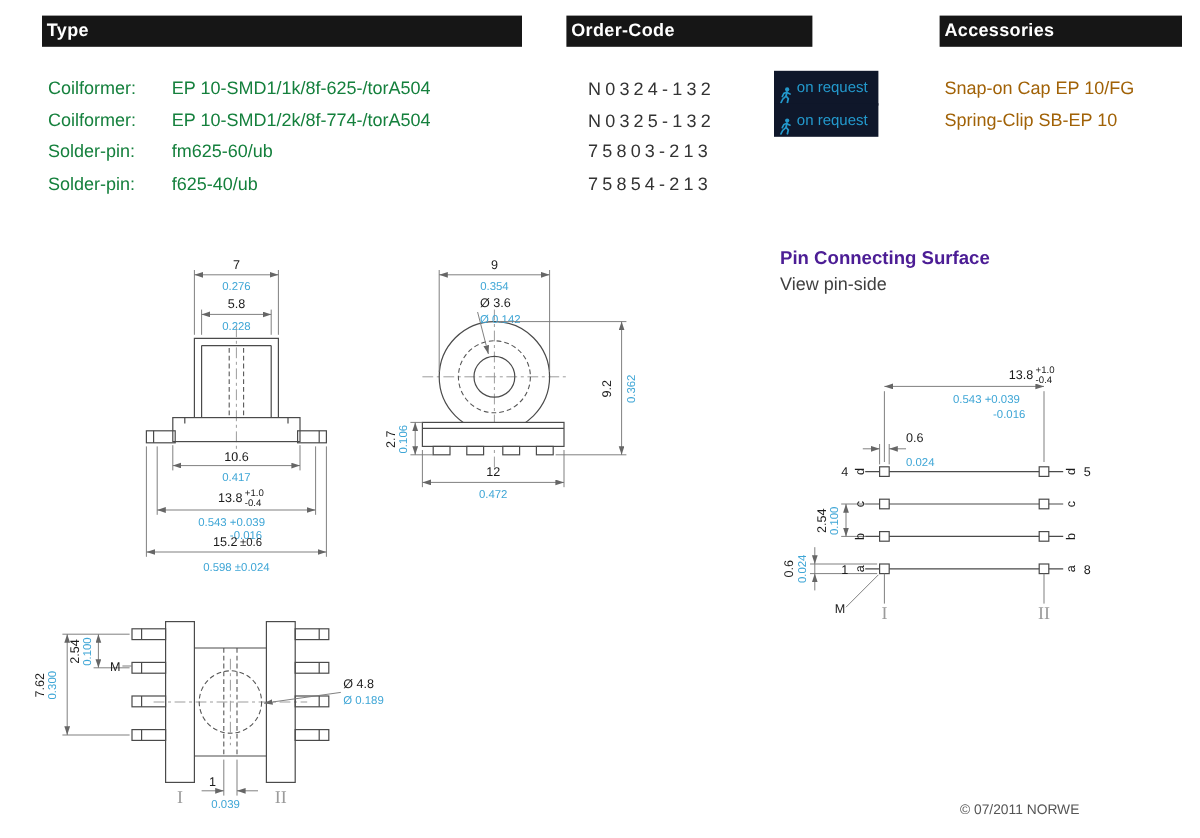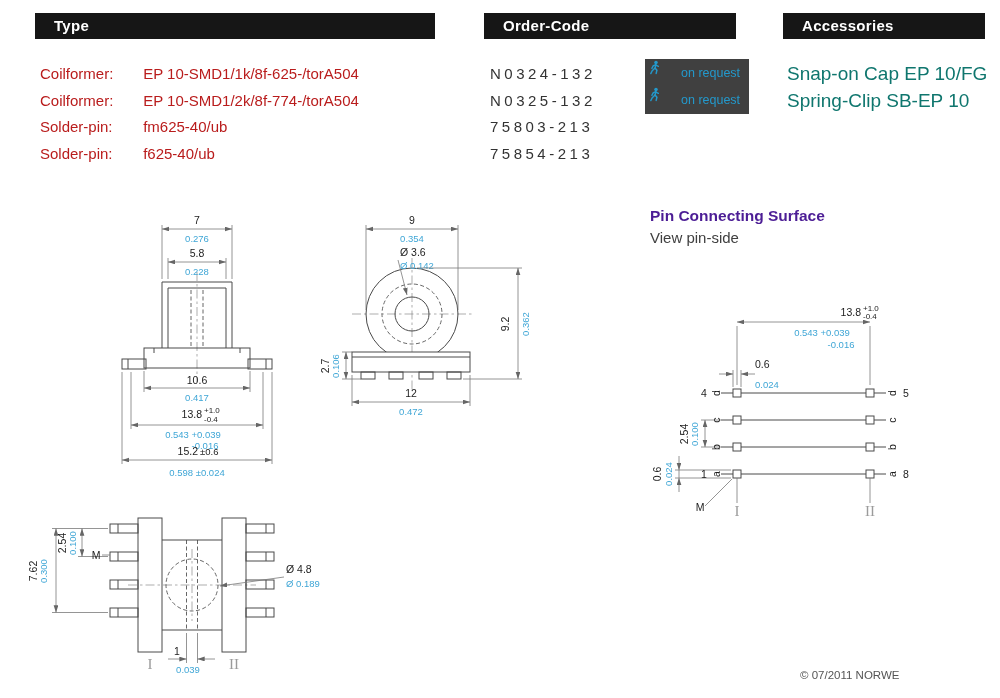--- a/index.html
+++ b/index.html
@@ -1,29 +1,29 @@
 <!DOCTYPE html>
 <html><head>
 <meta charset="utf-8">
 <style>
   *{margin:0;padding:0;box-sizing:border-box}
   html,body{width:1000px;height:698px;background:#fff;font-family:"Liberation Sans",sans-serif}
   .page{position:absolute;left:0;top:0;width:1000px;height:698px;background:#fff;overflow:hidden}
-  .bar{position:absolute;top:13px;height:26px;background:#161616;color:#fff;font-size:15px;font-weight:bold;line-height:26px;padding-left:19px;letter-spacing:.3px}
+  .bar{position:absolute;top:13px;height:26px;background:#161616;color:#fff;font-size:15px;font-weight:bold;line-height:26px;padding-left:4px;letter-spacing:.3px}
   .bar-type{left:35px;width:400px}
-  .bar-order{left:484px;width:252px}
+  .bar-order{left:472px;width:205px}
   .bar-acc{left:783px;width:202px}
-  .type-rows{position:absolute;left:40px;top:61px;font-size:15px;color:#b91c1c}
+  .type-rows{position:absolute;left:40px;top:61px;font-size:15px;color:#15803d}
   .trow{height:26.5px;line-height:26.5px;white-space:nowrap}
   .tlabel{display:inline-block;width:99px}
   .order-rows{position:absolute;left:490px;top:61px;font-size:15px;color:#333}
   .orow{height:26.5px;line-height:26.5px;white-space:nowrap}
   .code{display:inline-block;width:155px;letter-spacing:3.5px}
-  .badge{display:inline-flex;align-items:flex-start;gap:20px;background:#404040;color:#2399CC;font-size:12.5px;padding:1px 9px 1px 3px;vertical-align:middle;position:relative;top:-2px;cursor:pointer}
-  .acc-rows{position:absolute;left:787px;top:61px;font-size:19px;color:#0f766e}
+  .badge{display:inline-flex;align-items:flex-end;gap:3px;background:#0f172a;color:#2399CC;font-size:12.5px;padding:1px 9px 1px 3px;vertical-align:middle;position:relative;top:-2px;cursor:pointer}
+  .acc-rows{position:absolute;left:787px;top:61px;font-size:15px;color:#a16207}
   .arow{height:26.5px;line-height:26.5px;white-space:nowrap}
   .ps-title{position:absolute;left:650px;top:207px;font-size:15.5px;font-weight:bold;color:#4c1d95}
   .ps-sub{position:absolute;left:650px;top:229px;font-size:15px;color:#404040}
   .footer{position:absolute;left:800px;top:669px;width:186px;text-align:left;font-size:11.5px;color:#555}
   svg.drawing{position:absolute;overflow:visible}
   #fv{left:105px;top:196px}
   #sv{left:322px;top:196px}
   #bv{left:30px;top:505px}
   #pv{left:645px;top:278px}
   svg text{font-family:"Liberation Sans",sans-serif}
@@ -56,21 +56,21 @@
     <div class="trow">
       <span class="tlabel">Coilformer:</span>
       <span class="tvalue">EP 10-SMD1/1k/8f-625-/torA504</span>
     </div>
     <div class="trow">
       <span class="tlabel">Coilformer:</span>
       <span class="tvalue">EP 10-SMD1/2k/8f-774-/torA504</span>
     </div>
     <div class="trow">
       <span class="tlabel">Solder-pin:</span>
-      <span class="tvalue">fm625-40/ub</span>
+      <span class="tvalue">fm625-60/ub</span>
     </div>
     <div class="trow">
       <span class="tlabel">Solder-pin:</span>
       <span class="tvalue">f625-40/ub</span>
     </div>
   </div>
 
   <div class="order-rows">
     <div class="orow">
       <span class="code">N0324-132</span><span class="badge">

